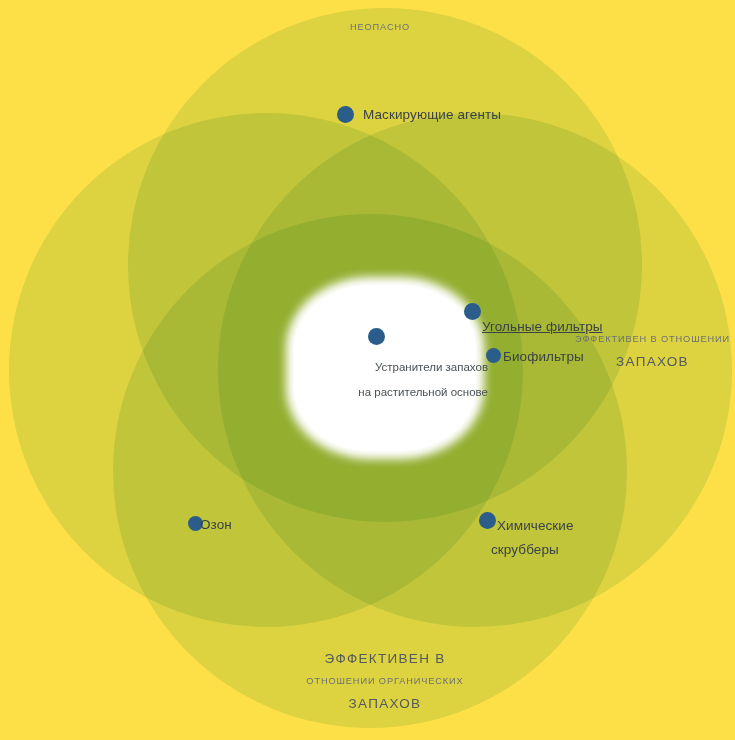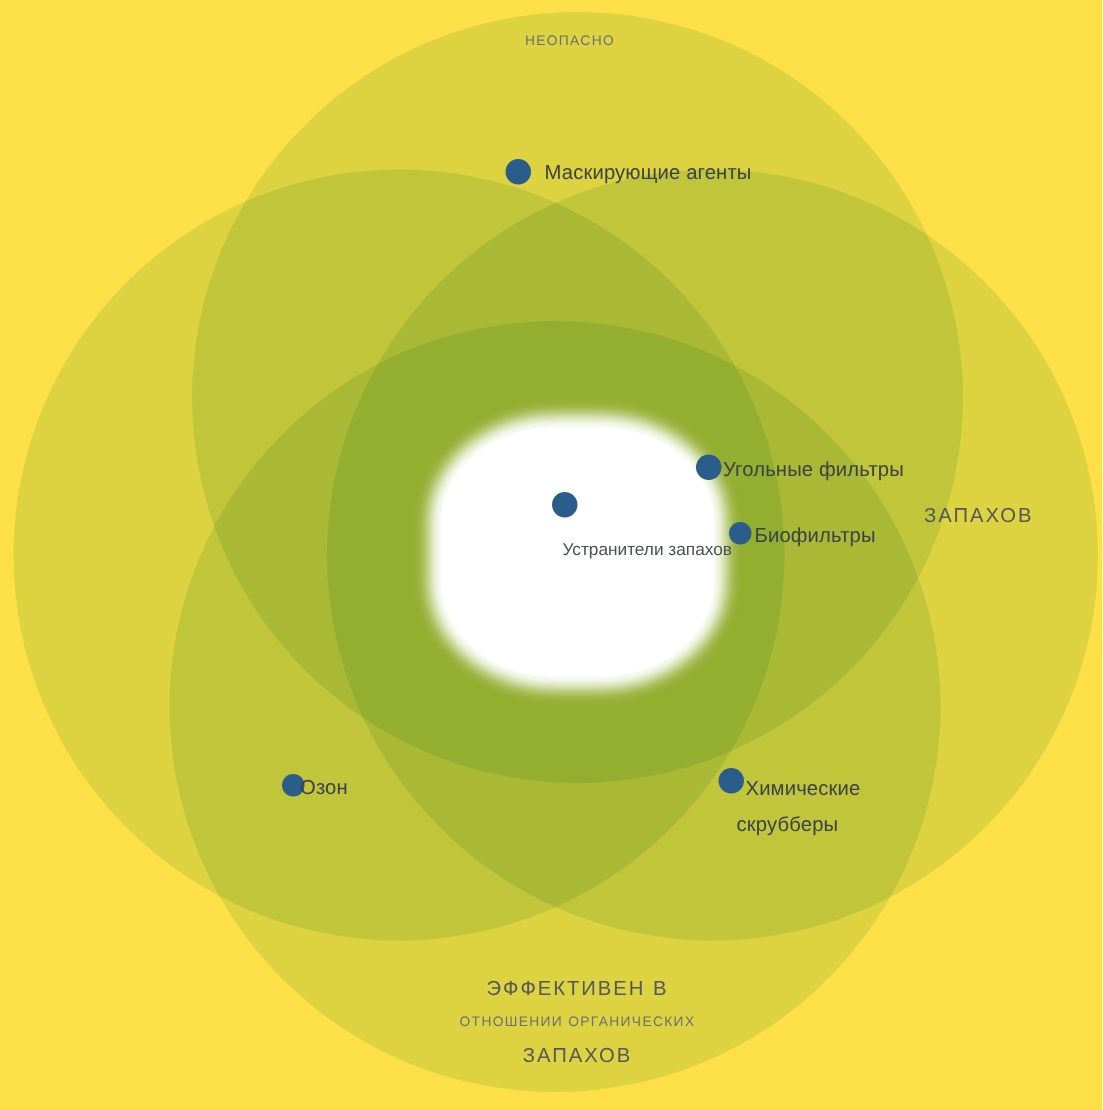--- a/index.html
+++ b/index.html
@@ -110,39 +110,41 @@
   <div class="venn-circle" style="left:113px; top:214px; width:514px; height:514px; background:#dff0e6;"></div>
 
   <div id="center-plate"></div>
 
   <div class="region-caption" id="caption-top">
     <span class="small">НЕОПАСНО</span>
   </div>
 
 
   <div class="region-caption" id="caption-right">
+    <span class="small">ЭФФЕКТИВЕН В ОТНОШЕНИИ</span>
     <span class="big">ЗАПАХОВ</span>
   </div>
 
   <div class="region-caption" id="caption-bottom">
     <span class="big">ЭФФЕКТИВЕН В</span>
     <span class="small">ОТНОШЕНИИ ОРГАНИЧЕСКИХ</span>
     <span class="big">ЗАПАХОВ</span>
   </div>
 
   <div class="node-dot" style="left:368px; top:328px;"></div>
   <div id="center-text">
     <span>Устранители запахов</span>
+    <span>на растительной основе</span>
   </div>
 
   <div class="node-dot" style="left:337px; top:106px;"></div>
   <div class="node-label" style="left:363px; top:105px;text-align:center;">Маскирующие агенты</div>
 
   <div class="node-dot" style="left:464px; top:303px;"></div>
-  <div class="node-label" style="left:482px; top:303px;">Угольные фильтры</div>
+  <div class="node-label" style="left:482px; top:317px;text-decoration:underline;">Угольные фильтры</div>
 
   <div class="node-dot small" style="left:486px; top:348px;"></div>
   <div class="node-label" style="left:503px; top:347px;">Биофильтры</div>
 
   <div class="node-dot small" style="left:188px; top:516px;"></div>
   <div class="node-label" style="left:200px; top:515px;">Озон</div>
 
   <div class="node-dot" style="left:479px; top:512px;"></div>
   <div class="node-label" style="left:497px; top:516px;">Химические</div>
   <div class="node-label" style="left:491px; top:540px;">скрубберы</div>

